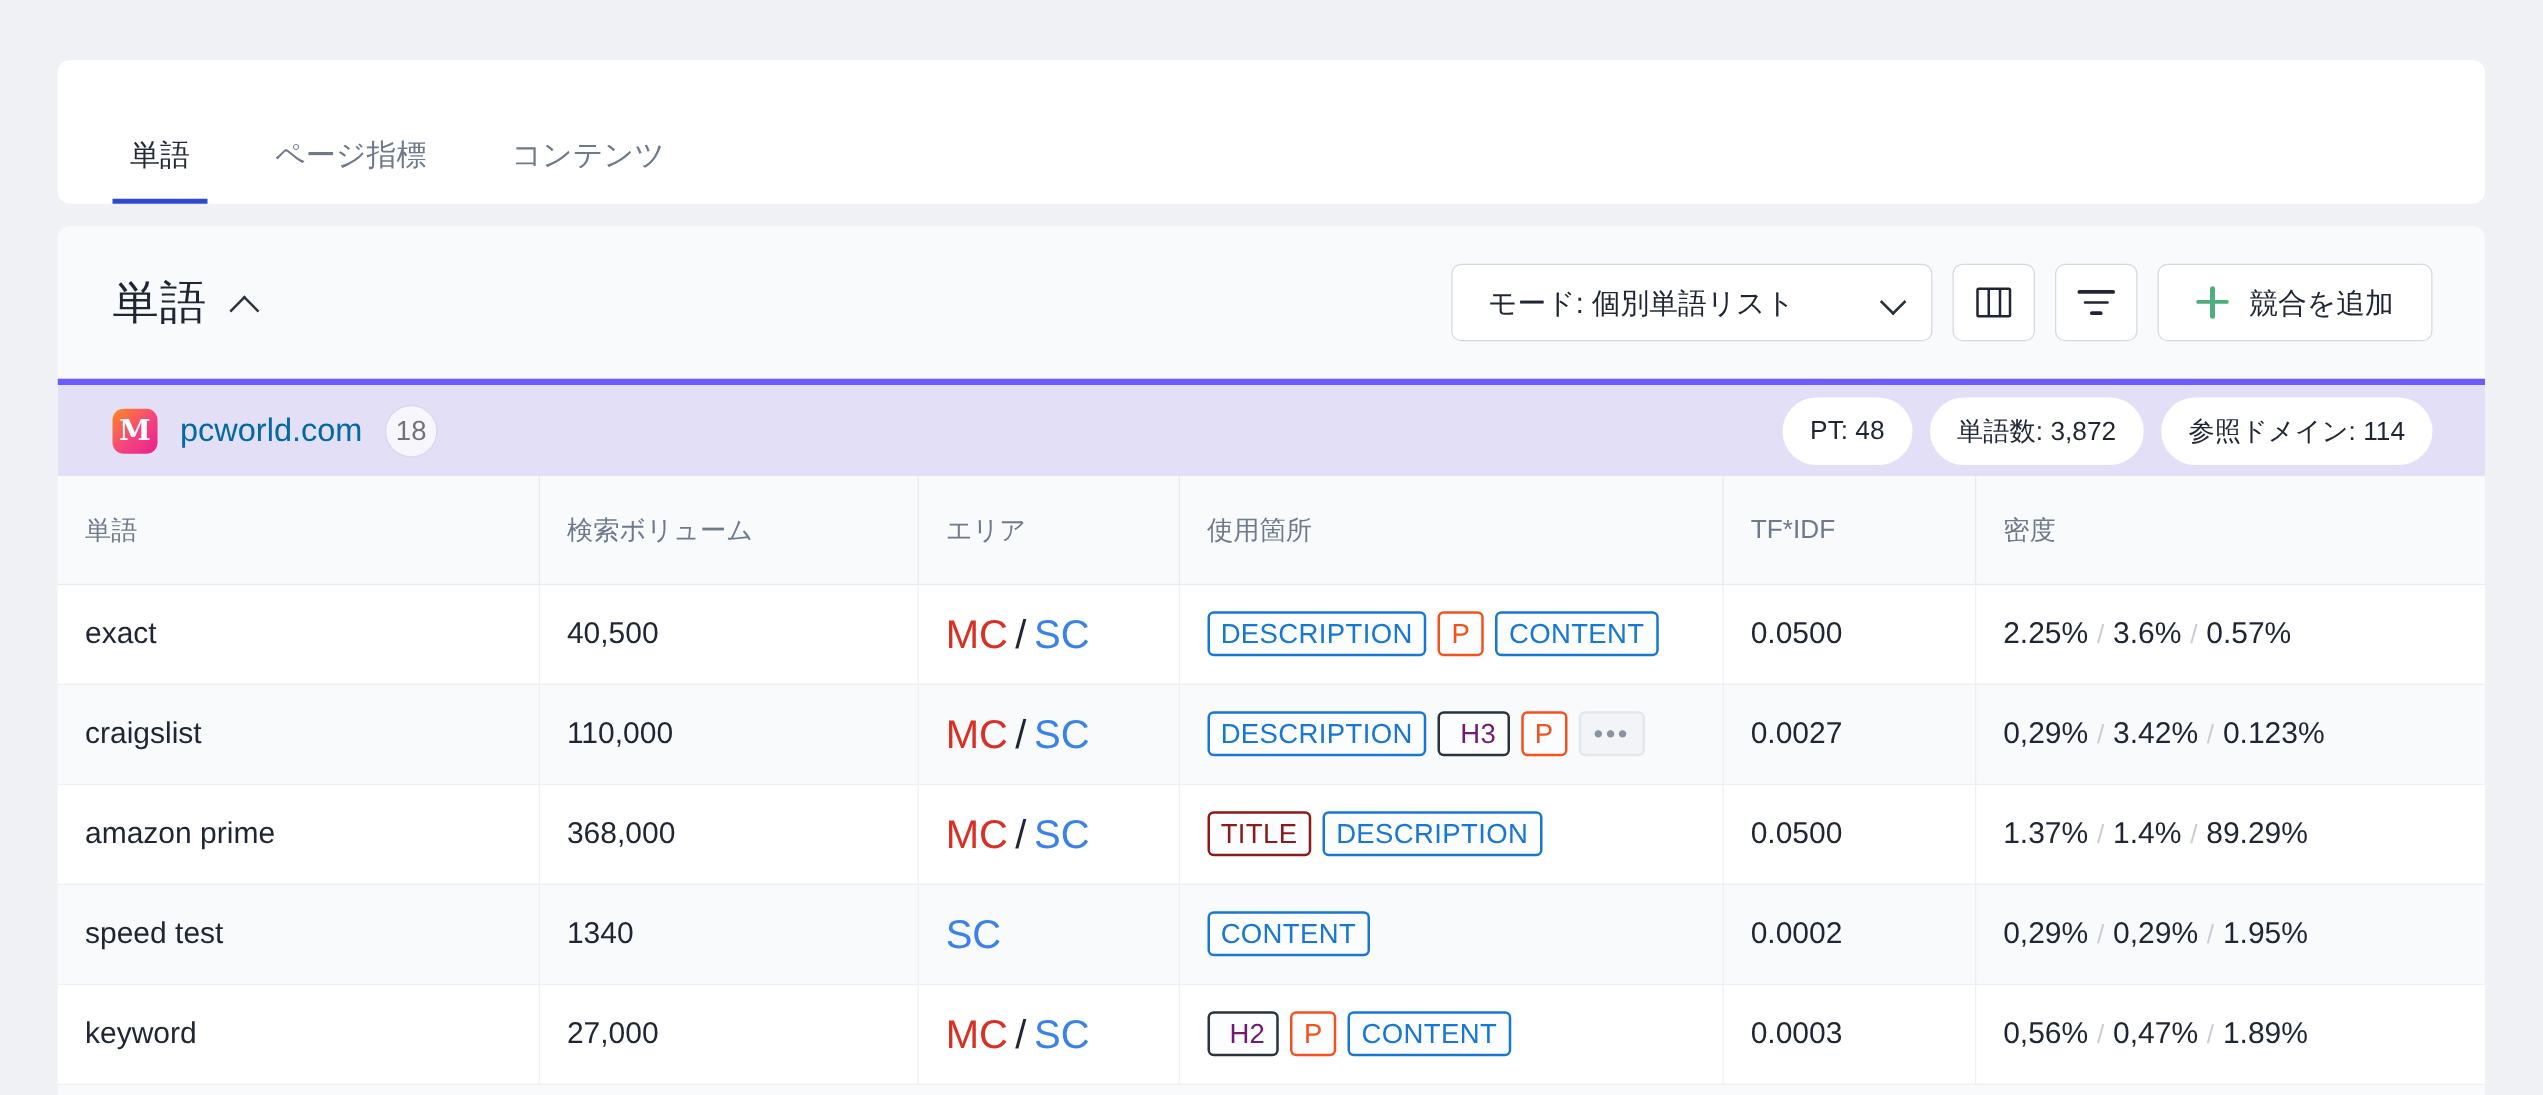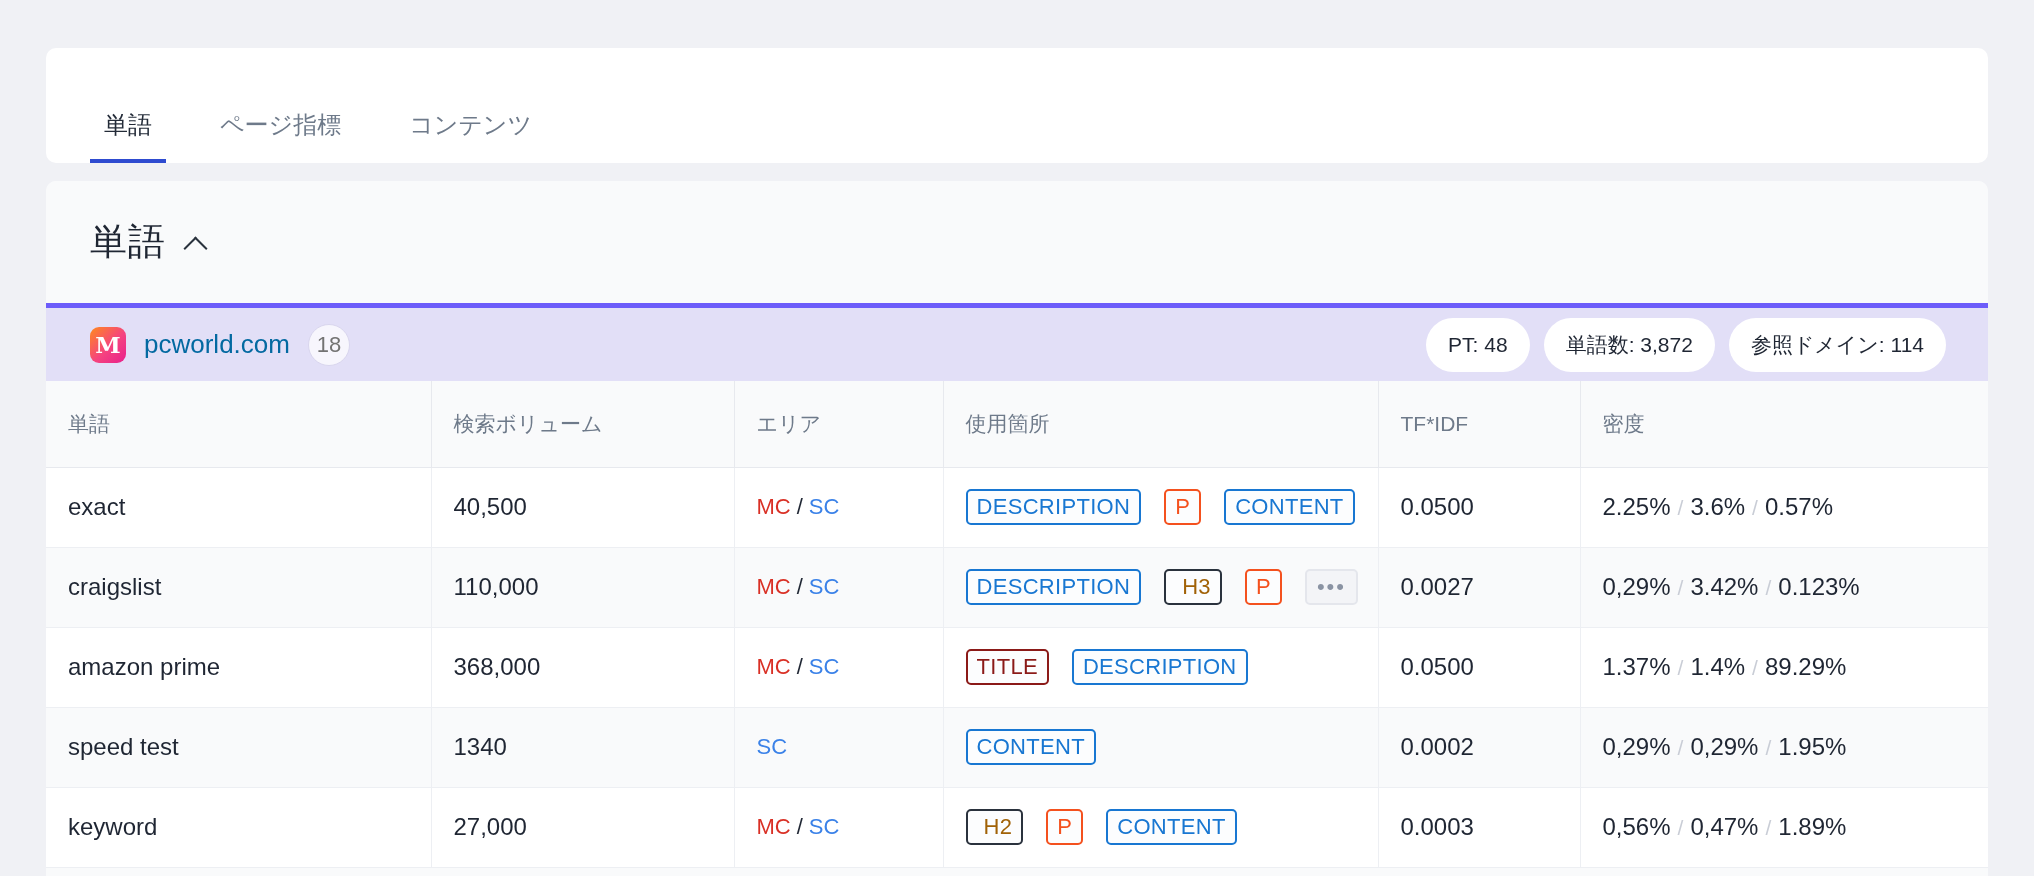--- a/index.html
+++ b/index.html
@@ -171,40 +171,40 @@
     font-size: 24px; color: #1F2633;
     border-right: 1px solid #EDEFF3;
     border-bottom: 1px solid #EDEFF3;
     vertical-align: middle;
     white-space: nowrap;
   }
   td:last-child { border-right: none; }
   tbody tr:nth-child(odd) { background: #FFFFFF; }
   tbody tr:nth-child(even) { background: #F9FAFB; }
 
-  .area-cell { font-size: 22px; }
+  .area-cell { font-size: 32px; }
   .mc { color: #D93025; }
   .sc { color: #3B82E8; }
   .slash { color: #1F2633; margin: 0 6px; }
 
-  .badges { display: flex; align-items: center; gap: 23px; }
+  .badges { display: flex; align-items: center; gap: 9px; }
   .badge {
     border-radius: 5px;
     border: 2px solid;
     padding: 3px 9px 4px 9px;
     font-size: 22px;
     line-height: 1.15;
     letter-spacing: 0.3px;
     font-family: "Liberation Sans", sans-serif;
     background: #FCFDFE;
     cursor: pointer;
   }
   .badge.blue { border-color: #1877D2; color: #1877D2; }
   .badge.orange { border-color: #F4511E; color: #F4511E; }
-  .badge.dark { border-color: #2A323D; color: #a16207; padding-left: 16px; }
+  .badge.dark { border-color: #2A323D; color: #701a75; padding-left: 16px; }
   .badge.maroon { border-color: #8B1A18; color: #8B1A18; }
   .badge.more {
     border-color: #E4E6EC; color: #8A93A3; background: #F3F4F7;
     padding: 3px 10px 4px 10px; letter-spacing: 2px;
   }
 
   .density .sep { color: #C9CDD6; margin: 0 7px; font-size: 21px; }
 </style>
 </head>
 <body>
@@ -220,20 +220,49 @@
   </div>
 
   <div class="panel">
 
     <div class="panel-head">
       <div class="panel-title-wrap">
         <div class="panel-title">単語</div>
         <div class="caret-up"></div>
       </div>
 
+      <div class="head-tools">
+
+        <div class="select-box">
+          <span class="select-label">モード: 個別単語リスト</span>
+          <span class="chev"></span>
+        </div>
+
+        <div class="icon-btn">
+          <span class="cols-glyph">
+              <i></i>
+              <i></i>
+              <i></i>
+            </span>
+        </div>
+
+        <div class="icon-btn">
+          <span class="filter-glyph">
+              <span></span>
+              <span></span>
+              <span></span>
+            </span>
+        </div>
+
+        <div class="add-btn">
+          <span class="plus"></span>
+          <span class="add-label">競合を追加</span>
+        </div>
+
+      </div>
     </div>
 
     <div class="domain-bar">
       <div class="domain-left">
         <div class="favicon">M</div>
         <div class="domain-name">pcworld.com</div>
         <div class="domain-count">18</div>
       </div>
       <div class="domain-right" id="domain-chips">
           <div class="chip">PT: 48</div>

